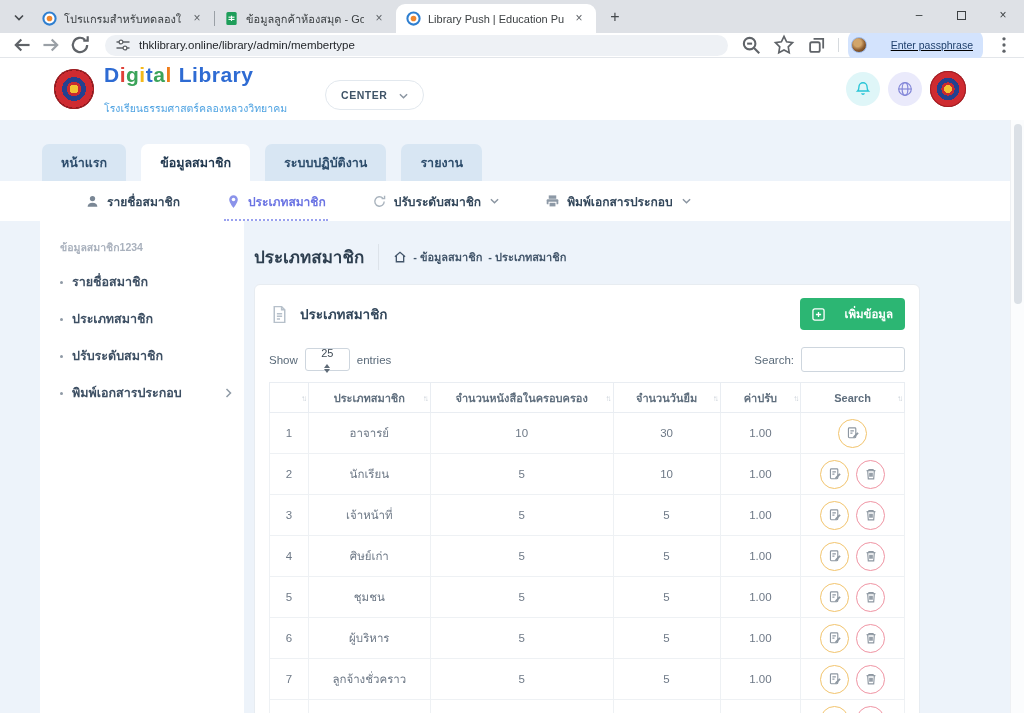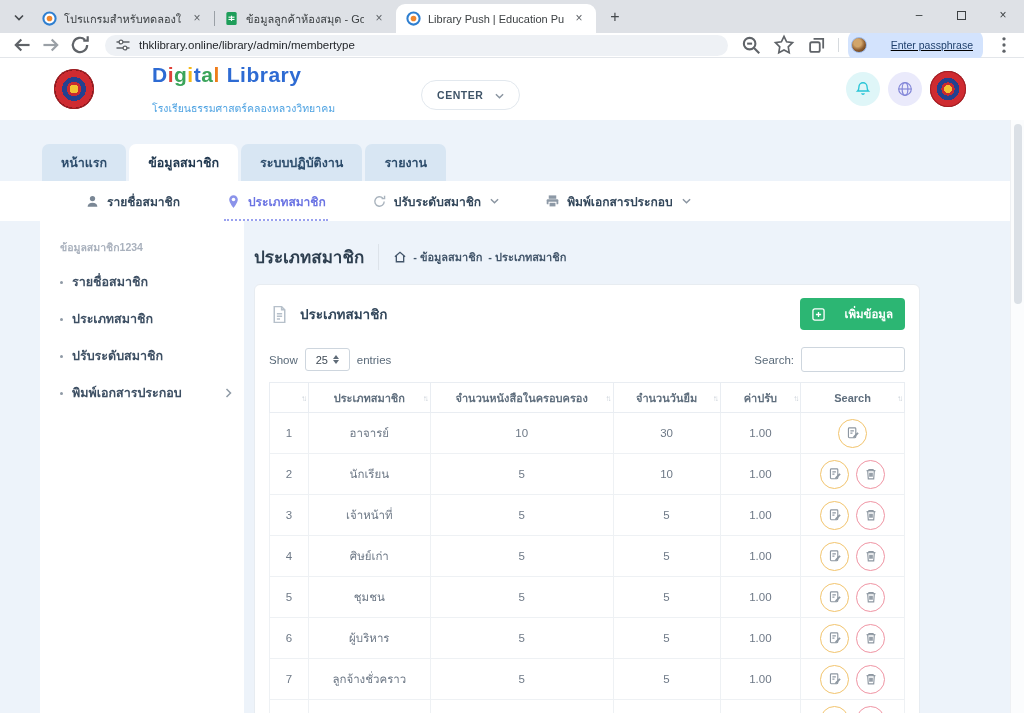--- a/index.html
+++ b/index.html
@@ -32,38 +32,38 @@
   .tool-right { display:flex; align-items:center; gap:9px; }
   .tool-sep { width:1px; height:14px; background:#d6dade; }
   .profile-pill { height:33px; background:#d3e3fd; border-radius:11px; display:flex; align-items:center; gap:24px; padding:0 10px 0 3px;text-decoration:underline; }
   .profile-pill .avatar-s { width:16px; height:16px; border-radius:50%;
       background:radial-gradient(circle at 40% 35%, #d2a56a 0 30%, #8a5a2e 60%, #4f3418 100%); border:1px solid #9bb8e8; }
   .profile-pill .plabel { font-size:10.5px; color:#20416d; }
 
   
   .viewport { flex:1; background:#edf3fa; position:relative; overflow:hidden; display:flex; flex-direction:column; }
 
-  .site-header { height:62px; background:#fff; display:flex; align-items:center; padding:0 58px 0 54px; flex:0 0 auto;gap:48px; }
+  .site-header { height:62px; background:#fff; display:flex; align-items:center; padding:0 58px 0 54px; flex:0 0 auto; }
   .emblem { width:40px; height:40px; border-radius:50%; flex:0 0 auto;
       background:radial-gradient(circle, #f3c333 0 16%, #c92a30 16% 26%, #24418f 26% 42%, #cf2b31 42% 66%, #7e1b1f 66% 78%, #cf2b31 78% 100%);
       box-shadow:0 0 0 1px #a31d22 inset; }
   .logo-text { margin-left:10px; line-height:1.05; }
   .logo-title { font-size:21px; font-weight:bold; letter-spacing:.5px; }
   .logo-title .w2 { margin-left:7px; }
   .logo-sub { font-size:10.5px; color:#4fa3e2; margin-top:16px; }
   .center-pill { margin-left:38px; height:30px; border:1px solid #e2e8ee; border-radius:16px; background:#fff;
       padding:0 15px; display:flex; align-items:center; gap:12px; font-size:10.5px; font-weight:bold; color:#3f5468; letter-spacing:.5px;margin-top:11px; }
   .header-right { margin-left:auto; display:flex; align-items:center; gap:8px; }
   .hbtn { width:34px; height:34px; border-radius:50%; display:flex; align-items:center; justify-content:center; }
   .hbtn.bell { background:#dff6f8; } .hbtn.globe { background:#eaeafb; }
   .avatar-emblem { width:36px; height:36px; border-radius:50%;
       background:radial-gradient(circle, #f3c333 0 16%, #c92a30 16% 26%, #24418f 26% 44%, #cf2b31 44% 70%, #7e1b1f 70% 82%, #cf2b31 82% 100%);
       box-shadow:0 0 0 1px #a31d22 inset; }
 
-  .mtabs { display:flex; gap:3px; margin:24px 0 0 42px; flex:0 0 auto; }
+  .mtabs { display:flex; gap:15px; margin:24px 0 0 42px; flex:0 0 auto; }
   .mtab { height:37px; padding:0 19px; display:flex; align-items:center; background:#d8e6f3;
           border-radius:7px 7px 0 0; font-size:12.5px; font-weight:bold; color:#2c4c6b; }
   .mtab.active { background:#fff; color:#21384f; }
 
   .subnav { height:40px; background:#fff; display:flex; align-items:center; gap:46px; padding-left:85px; flex:0 0 auto; }
   .snav { display:flex; align-items:center; gap:7px; font-size:12px; font-weight:bold; color:#33475b; position:relative; }
   .snav-icon { width:15px; height:15px; display:flex; }
   .snav.active { color:#6a73e3; }
   .snav.active::after { content:""; position:absolute; left:-2px; right:-2px; bottom:-10px; border-bottom:2px dotted #9aa2ef; }
   .snav-caret { display:flex; margin-left:2px; }
@@ -84,21 +84,21 @@
 
   .card { background:#fff; border:1px solid #e7ecf1; border-radius:6px; padding:14px 14px 0 14px; min-height:480px; }
   .card-head { display:flex; align-items:center; height:30px; }
   .doc-ic { width:21px; height:21px; display:flex; }
   .card-title { font-size:13.5px; font-weight:bold; color:#32465a; margin-left:10px; }
   .add-btn { margin-left:auto; background:#2cb673; color:#fff; font-size:11.5px; font-weight:bold;
              border-radius:4px; padding:7px 12px; display:flex; align-items:center; gap:20px; border:none; }
 
   .controls { display:flex; align-items:center; margin-top:18px; font-size:11.5px; color:#5a6a79; }
   .len-select { margin:0 7px; width:45px; height:23px; border:1px solid #ced6de; border-radius:3px;
-                display:flex; align-items:center; justify-content:center; gap:5px; font-size:11px; color:#3f4a55; background:#fff; }
+                display:flex; align-items:center; justify-content:center; gap:5px; font-size:11px; color:#3f4a55; background:#fff;flex-direction:column; }
   .updown { display:inline-flex; flex-direction:column; gap:1px; }
   .updown i { display:block; width:0; height:0; border-left:3px solid transparent; border-right:3px solid transparent; }
   .updown .up { border-bottom:4px solid #5f6b77; }
   .updown .dn { border-top:4px solid #5f6b77; }
   .searchbox { margin-left:auto; display:flex; align-items:center; gap:7px; }
   .searchbox input { width:104px; height:25px; border:1px solid #ced6de; border-radius:3px; outline:none; padding:0 6px; font-size:11px; }
 
   table { width:100%; border-collapse:collapse; margin-top:10px; }
   th { height:30px; font-size:11px; font-weight:bold; color:#5f6e7d; border:1px solid #e9edf2; position:relative; background:#fff; padding:0 14px; }
   .sort { position:absolute; right:3px; top:50%; transform:translateY(-50%); font-size:8px; color:#c7ced6; letter-spacing:-2px; }

